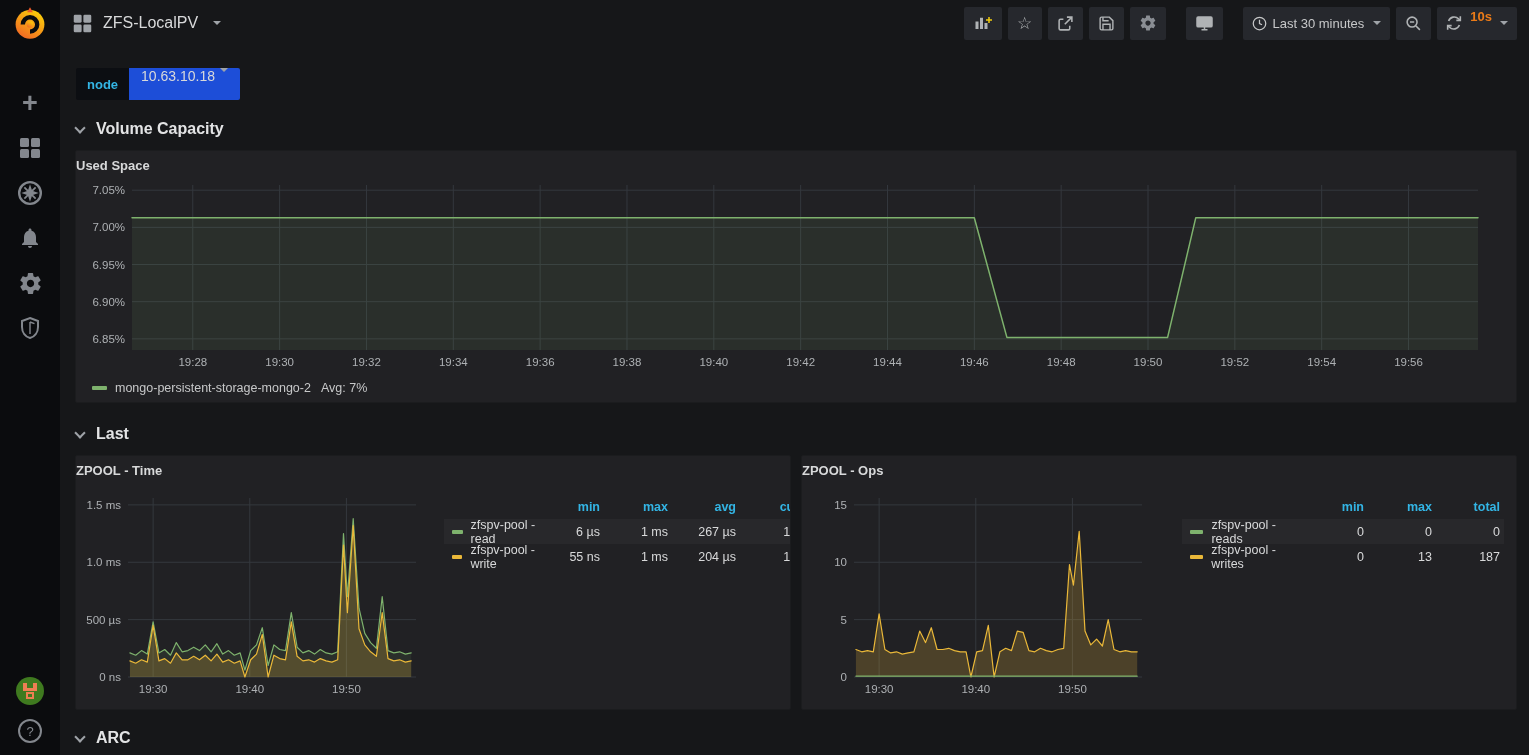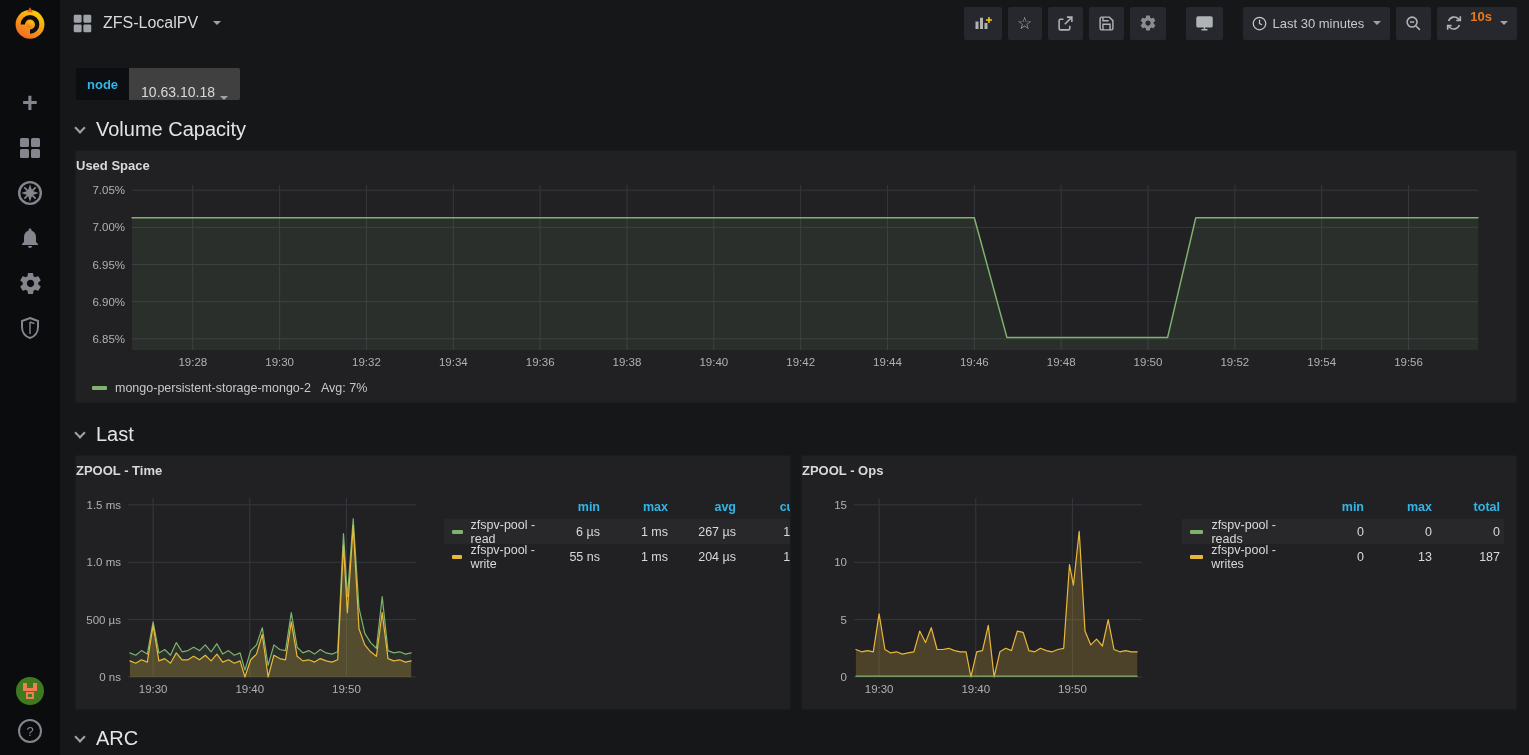--- a/index.html
+++ b/index.html
@@ -31,26 +31,26 @@
   .nav-btn svg { display:block; }
   .nav-gap { width:14px; }
   .star-glyph { font-size:17px; line-height:17px; }
   .time-label { margin:0 4px 0 6px; color:#c7c8c9; }
   .refresh-int { color:#eb7b18; margin:0 3px 13px 8px; font-weight:bold; }
   
   .content { position:absolute; left:60px; top:46px; right:0; bottom:0; }
   .var-row { display:flex; margin:22px 0 0 16px; height:32px; cursor:pointer; }
   .var-label { background:#0c0e12; color:#33b5e5; font-size:13px; font-weight:bold;
     display:flex; align-items:center; padding:0 11px; border-radius:2px 0 0 2px; }
-  .var-value { background:#404040; color:#d8d9da; font-size:14px; display:flex; align-items:flex-end;
+  .var-value { background:#1d4ed8; color:#d8d9da; font-size:14px; display:flex; align-items:flex-start;
     padding:0 12px; border-radius:0 2px 2px 0; }
   .section-header { display:flex; align-items:center; margin:16px 0 8px 16px; height:26px; cursor:pointer; }
   .chev { width:8px; height:8px; border-right:2px solid #9fa3a8; border-bottom:2px solid #9fa3a8;
     transform:rotate(45deg); margin:-3px 12px 0 0; }
-  .section-title { font-size:20px; font-weight:normal; color:#e3e4e5; }
+  .section-title { font-size:16px; font-weight:bold; color:#e3e4e5; }
   .panel { background:#212124; border:1px solid #1b1c1e; border-radius:2px; position:relative; overflow:hidden; }
   .panel-title { text-align:left; font-size:13px; font-weight:bold; color:#d8d9da; padding-top:7px; cursor:pointer; }
   #panel-used-space { margin:4px 12px 0 15px; height:253px; }
   .pools-row { display:flex; gap:10px; margin:4px 12px 0 15px; }
   .pools-row .panel { height:255px; flex:1; }
   .chart { position:absolute; }
   #chart-used-space { left:10px; right:8px; top:26px; bottom:30px; }
   .zpool-chart { left:10px; width:336px; top:28px; bottom:6px; }
   .chart svg { position:absolute; left:0; top:0; }
   

